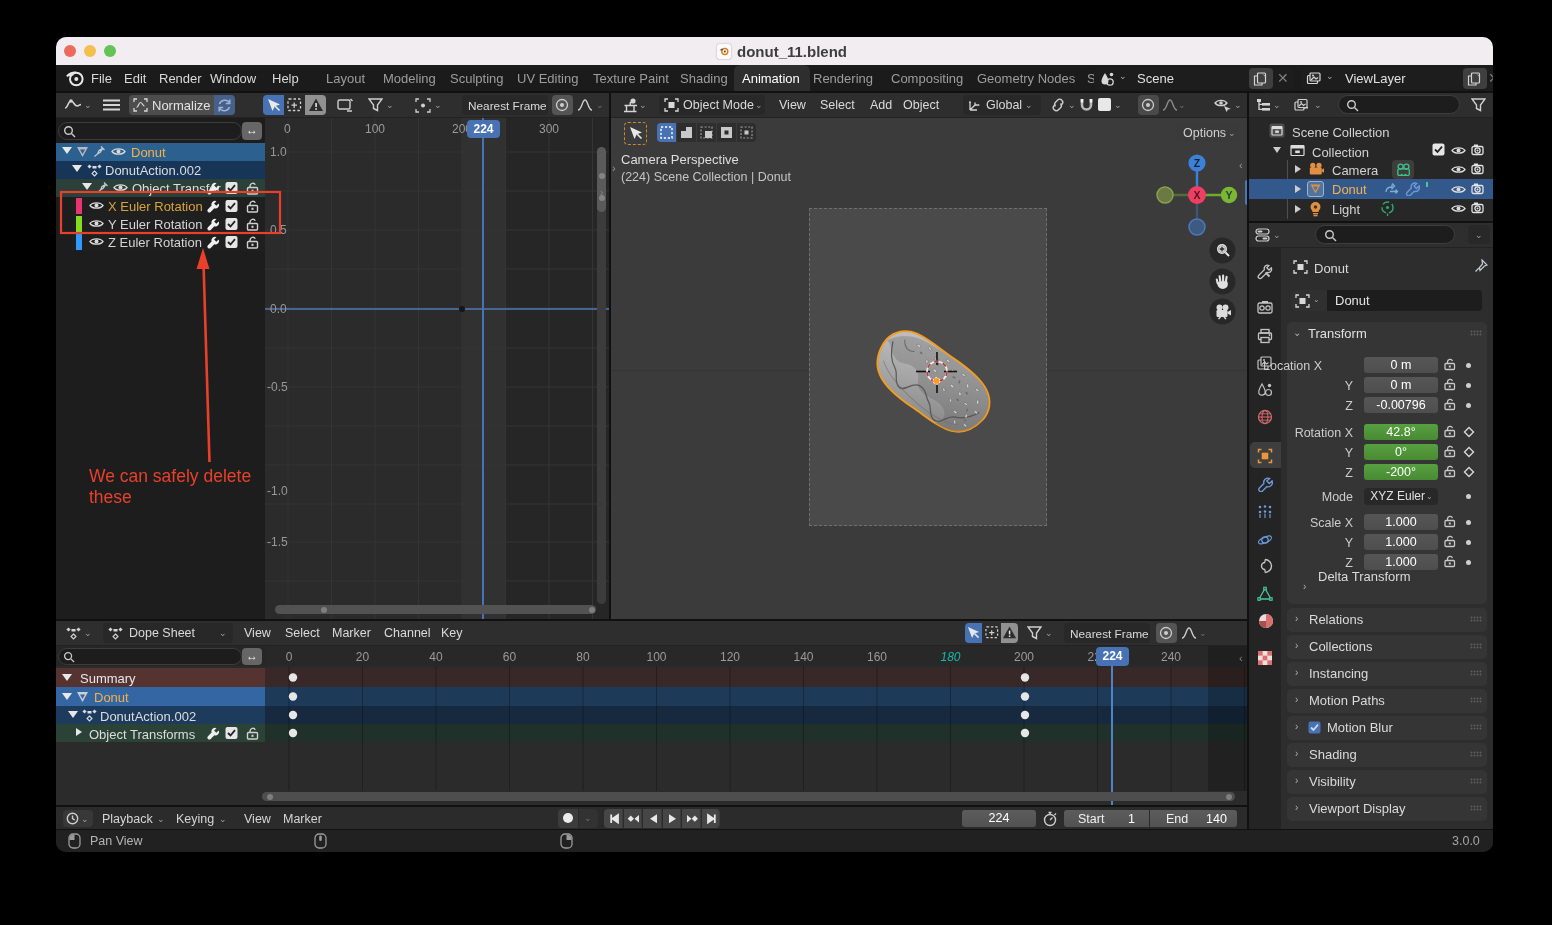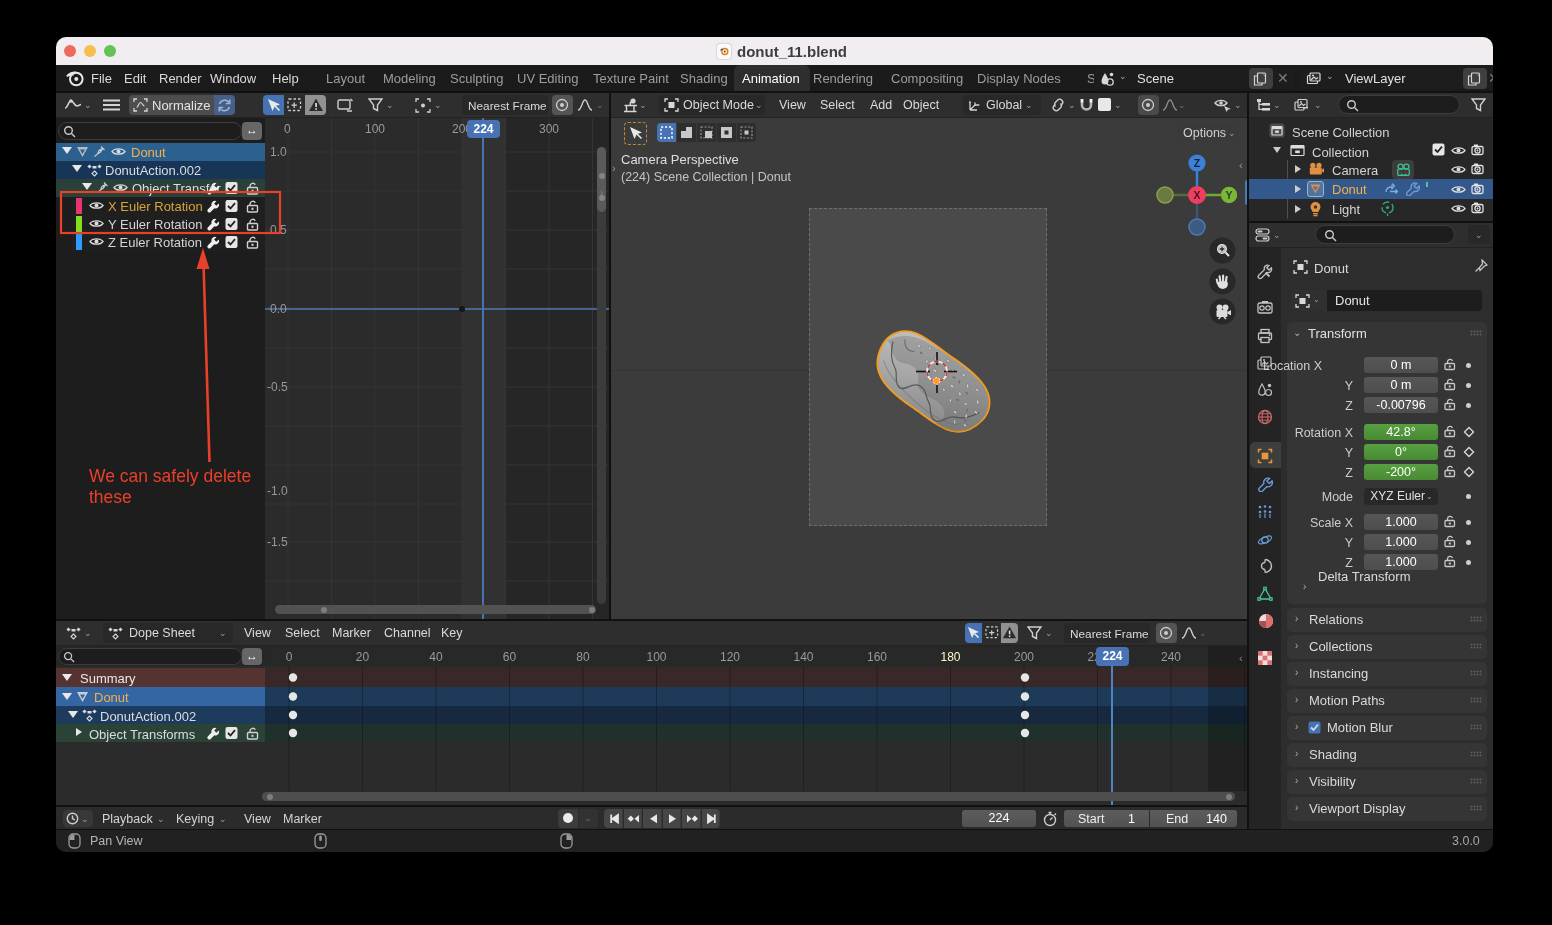--- a/index.html
+++ b/index.html
@@ -89,21 +89,21 @@
     <div class="wtab" style="left:270px;">Layout</div>
     <div class="wtab" style="left:327px;">Modeling</div>
     <div class="wtab" style="left:394px;">Sculpting</div>
     <div class="wtab" style="left:461px;">UV Editing</div>
     <div class="wtab" style="left:537px;">Texture Paint</div>
     <div class="wtab" style="left:624px;">Shading</div>
     <div class="abs" style="left:678px; top:0; width:76px; height:27px; background:#2e2e2e; border-radius:6px 6px 0 0;"></div>
     <div class="wtab" style="left:686px; color:#ffffff;">Animation</div>
     <div class="wtab" style="left:757px;">Rendering</div>
     <div class="wtab" style="left:835px;">Compositing</div>
-    <div class="wtab" style="left:921px;">Display Nodes</div>
+    <div class="wtab" style="left:921px;">Geometry Nodes</div>
     <div class="wtab" style="left:1031px;">S</div>
 
     <div class="abs" style="left:1038px; top:3px; width:200px; height:21px; background:#1d1d1d; border-radius:4px;"></div>
     <svg class="abs" style="left:1043px; top:6px;" width="16" height="16" viewBox="0 0 16 16">
       <path d="M6 2 C6 2 2.5 7.5 2.5 10 a3.5 3.5 0 0 0 7 0 C9.5 7.5 6 2 6 2 Z" fill="#d8d8d8"></path>
       <circle cx="11" cy="11" r="3.2" fill="none" stroke="#d8d8d8" stroke-width="1.3"></circle>
       <circle cx="12.5" cy="3.5" r="1.8" fill="#d8d8d8"></circle>
     </svg>
     <div class="txt" style="left:1063px; top:6px; color:#a8a8a8; font-size:9px;">⌄</div>
     <div class="txt" style="left:1081px; top:6px; color:#e0e0e0; font-size:13px;">Scene</div>
@@ -1052,21 +1052,21 @@
     <div class="abs" style="left:186px; top:28px; width:20px; height:17px; background:#666666; border-radius:4px; color:#efefef; text-align:center; line-height:16px; font-size:12px;">↔</div>
     <div class="abs" style="left:213.0px; top:30px; width:40px; text-align:center; color:#9a9a9a; font-size:12px;">0</div>
     <div class="abs" style="left:286.5px; top:30px; width:40px; text-align:center; color:#9a9a9a; font-size:12px;">20</div>
     <div class="abs" style="left:360.0px; top:30px; width:40px; text-align:center; color:#9a9a9a; font-size:12px;">40</div>
     <div class="abs" style="left:433.5px; top:30px; width:40px; text-align:center; color:#9a9a9a; font-size:12px;">60</div>
     <div class="abs" style="left:507.0px; top:30px; width:40px; text-align:center; color:#9a9a9a; font-size:12px;">80</div>
     <div class="abs" style="left:580.5px; top:30px; width:40px; text-align:center; color:#9a9a9a; font-size:12px;">100</div>
     <div class="abs" style="left:654.0px; top:30px; width:40px; text-align:center; color:#9a9a9a; font-size:12px;">120</div>
     <div class="abs" style="left:727.5px; top:30px; width:40px; text-align:center; color:#9a9a9a; font-size:12px;">140</div>
     <div class="abs" style="left:801.0px; top:30px; width:40px; text-align:center; color:#9a9a9a; font-size:12px;">160</div>
-    <div class="abs" style="left:874.5px; top:30px; width:40px; text-align:center; color:#fef9c3; font-size:12px;">180</div>
+    <div class="abs" style="left:874.5px; top:30px; width:40px; text-align:center; color:#14b8a6; font-size:12px;font-style:italic;">180</div>
     <div class="abs" style="left:948.0px; top:30px; width:40px; text-align:center; color:#9a9a9a; font-size:12px;">200</div>
     <div class="abs" style="left:1021.5px; top:30px; width:40px; text-align:center; color:#9a9a9a; font-size:12px;">220</div>
     <div class="abs" style="left:1095.0px; top:30px; width:40px; text-align:center; color:#9a9a9a; font-size:12px;">240</div>
     <div class="abs" style="left:209px; top:48px; width:983px; height:19px; background:#382827;"></div>
     <div class="abs" style="left:0; top:48px; width:209px; height:19px; background:#543331;"></div>
     <div class="abs" style="left:209px; top:67px; width:983px; height:19px; background:#1d3a58;"></div>
     <div class="abs" style="left:0; top:67px; width:209px; height:19px; background:#3566a4;"></div>
     <div class="abs" style="left:209px; top:86px; width:983px; height:18px; background:#16293e;"></div>
     <div class="abs" style="left:0; top:86px; width:209px; height:18px; background:#1d3b5c;"></div>
     <div class="abs" style="left:209px; top:104px; width:983px; height:18px; background:#20302a;"></div>

